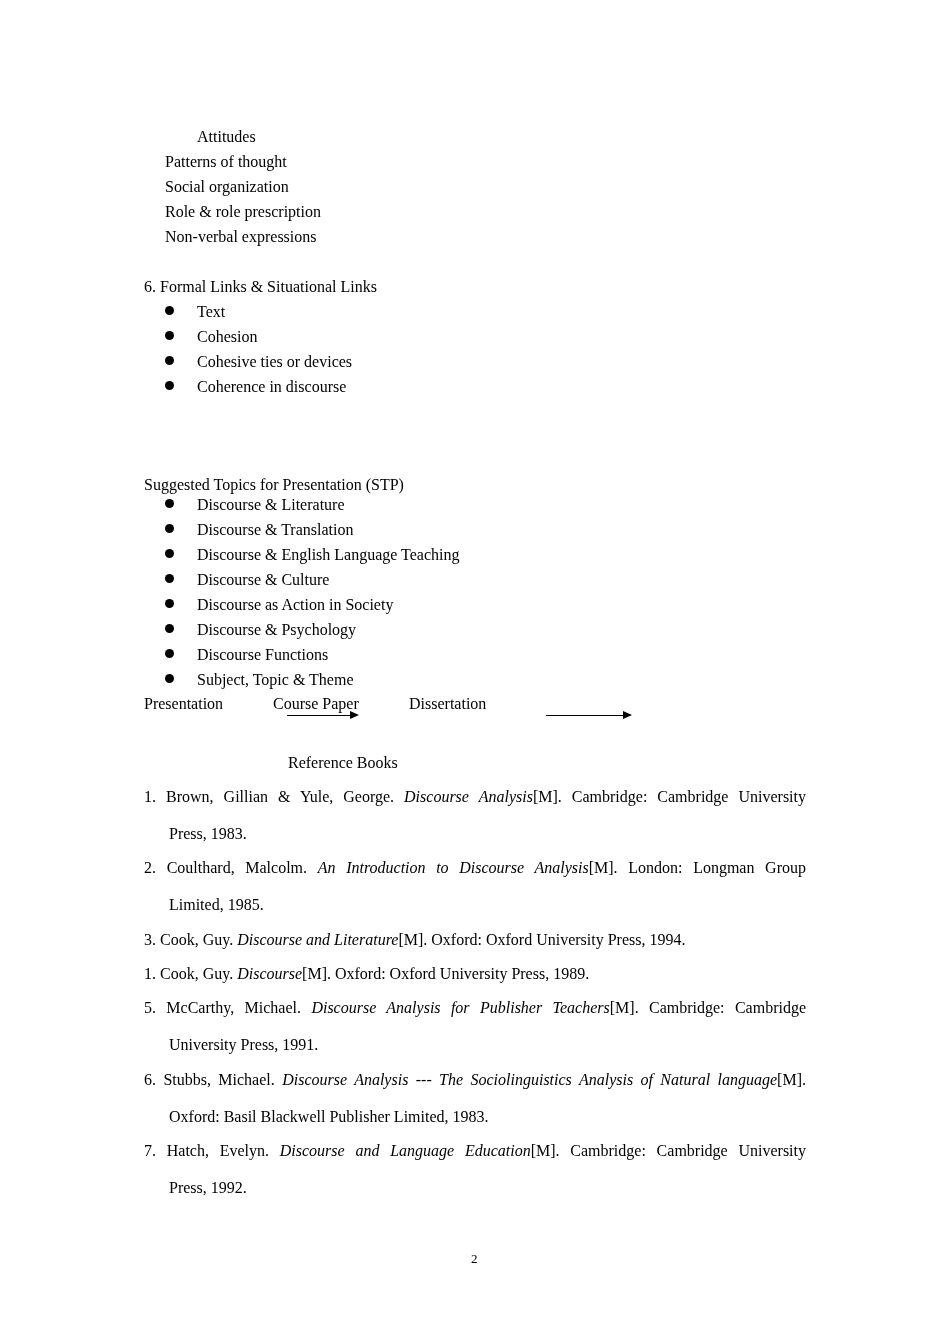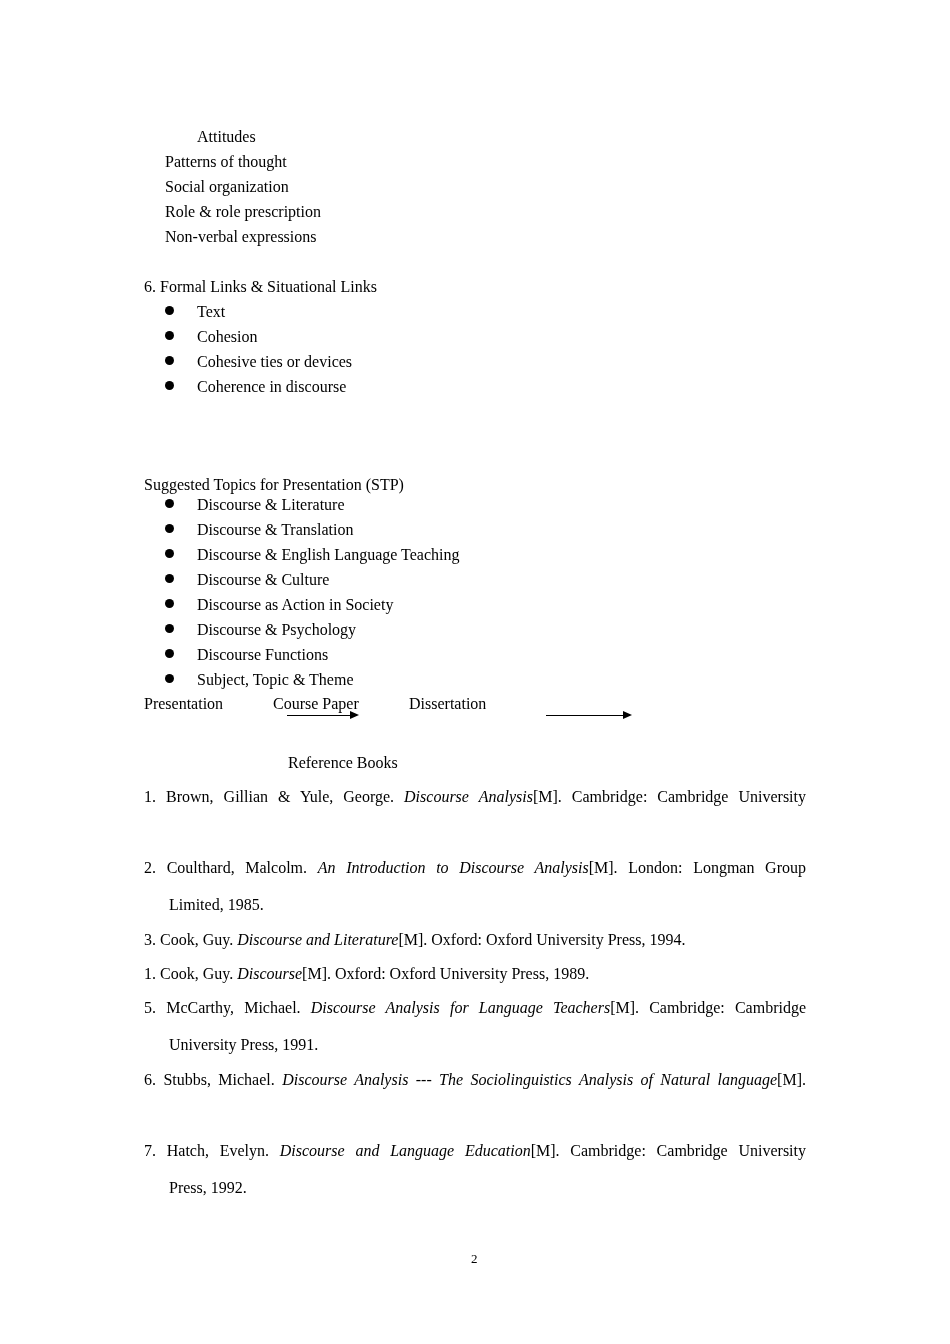--- a/index.html
+++ b/index.html
@@ -53,42 +53,44 @@
 <div class="abs" style="left:144px;top:695px;">Presentation</div>
 <div class="abs" style="left:273px;top:695px;">Course Paper</div>
 <div class="arrow" style="left:287px;top:715px;width:70px;"></div>
 <div class="abs" style="left:409px;top:695px;">Dissertation</div>
 <div class="arrow" style="left:546px;top:715px;width:84px;"></div>
 
 <div class="abs" style="left:288px;top:754px;">Reference Books</div>
 
 <div class="ref" style="top:788px;">
   <span class="l1"><span>1. Brown, Gillian &amp; Yule, George. </span><i>Discourse Analysis</i><span>[M]. Cambridge: Cambridge University</span></span>
+  <span class="l2">Press, 1983.</span>
 </div>
 
 <div class="ref" style="top:859px;">
   <span class="l1"><span>2. Coulthard, Malcolm. </span><i>An Introduction to Discourse Analysis</i><span>[M]. London: Longman Group</span></span>
   <span class="l2">Limited, 1985.</span>
 </div>
 
 <div class="ref" style="top:931px;">
   <span class="l1 nojust"><span>3. Cook, Guy. </span><i>Discourse and Literature</i><span>[M]. Oxford: Oxford University Press, 1994.</span></span>
 </div>
 
 <div class="ref" style="top:965px;">
   <span class="l1 nojust"><span>1. Cook, Guy. </span><i>Discourse</i><span>[M]. Oxford: Oxford University Press, 1989.</span></span>
 </div>
 
 <div class="ref" style="top:999px;">
-  <span class="l1"><span>5. McCarthy, Michael. </span><i>Discourse Analysis for Language Teachers</i><span>[M]. Cambridge: Cambridge</span></span>
+  <span class="l1"><span>5. McCarthy, Michael. </span><i>Discourse Analysis for Publisher Teachers</i><span>[M]. Cambridge: Cambridge</span></span>
   <span class="l2">University Press, 1991.</span>
 </div>
 
 <div class="ref" style="top:1071px;">
   <span class="l1"><span>6. Stubbs, Michael. </span><i>Discourse Analysis --- The Sociolinguistics Analysis of Natural language</i><span>[M].</span></span>
+  <span class="l2">Oxford: Basil Blackwell Publisher Limited, 1983.</span>
 </div>
 
 <div class="ref" style="top:1142px;">
   <span class="l1"><span>7. Hatch, Evelyn. </span><i>Discourse and Language Education</i><span>[M]. Cambridge: Cambridge University</span></span>
   <span class="l2">Press, 1992.</span>
 </div>
 
 <div class="abs" style="left:471px;top:1250px;font-size:13px;">2</div>
 
 </body></html>

